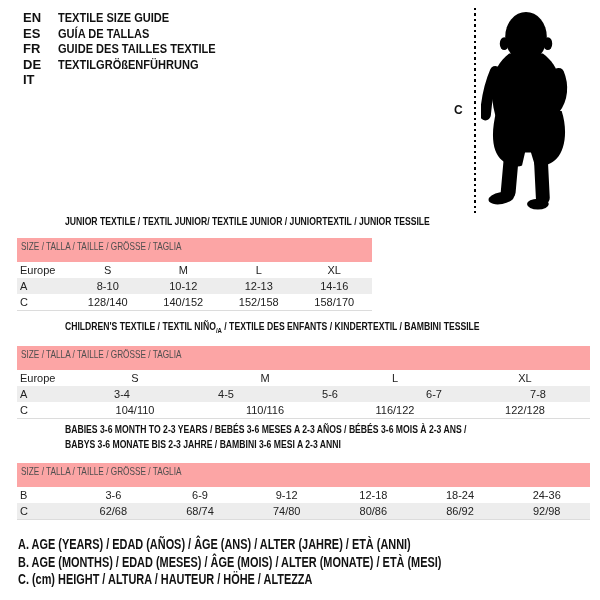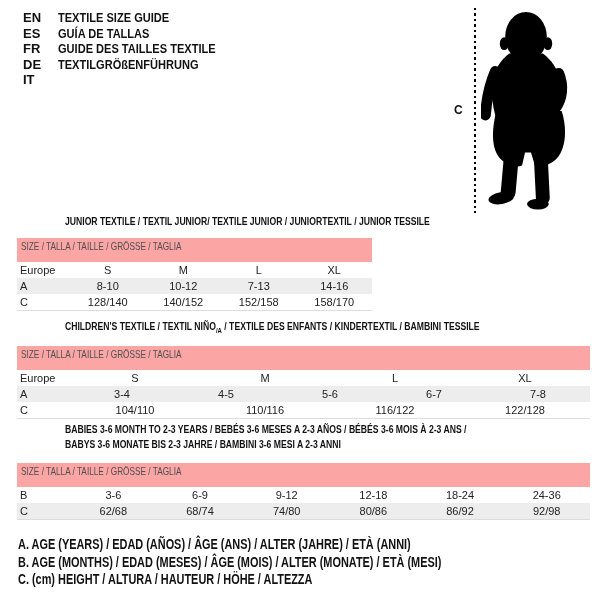--- a/index.html
+++ b/index.html
@@ -100,21 +100,21 @@
       <div class="cell label">Europe</div>
       <div class="cell">S</div>
       <div class="cell">M</div>
       <div class="cell">L</div>
       <div class="cell">XL</div>
     </div>
     <div class="trow alt">
       <div class="cell label">A</div>
       <div class="cell">8-10</div>
       <div class="cell">10-12</div>
-      <div class="cell">7-13</div>
+      <div class="cell">12-13</div>
       <div class="cell">14-16</div>
     </div>
     <div class="trow">
       <div class="cell label">C</div>
       <div class="cell">128/140</div>
       <div class="cell">140/152</div>
       <div class="cell">152/158</div>
       <div class="cell">158/170</div>
     </div>
   </div>

